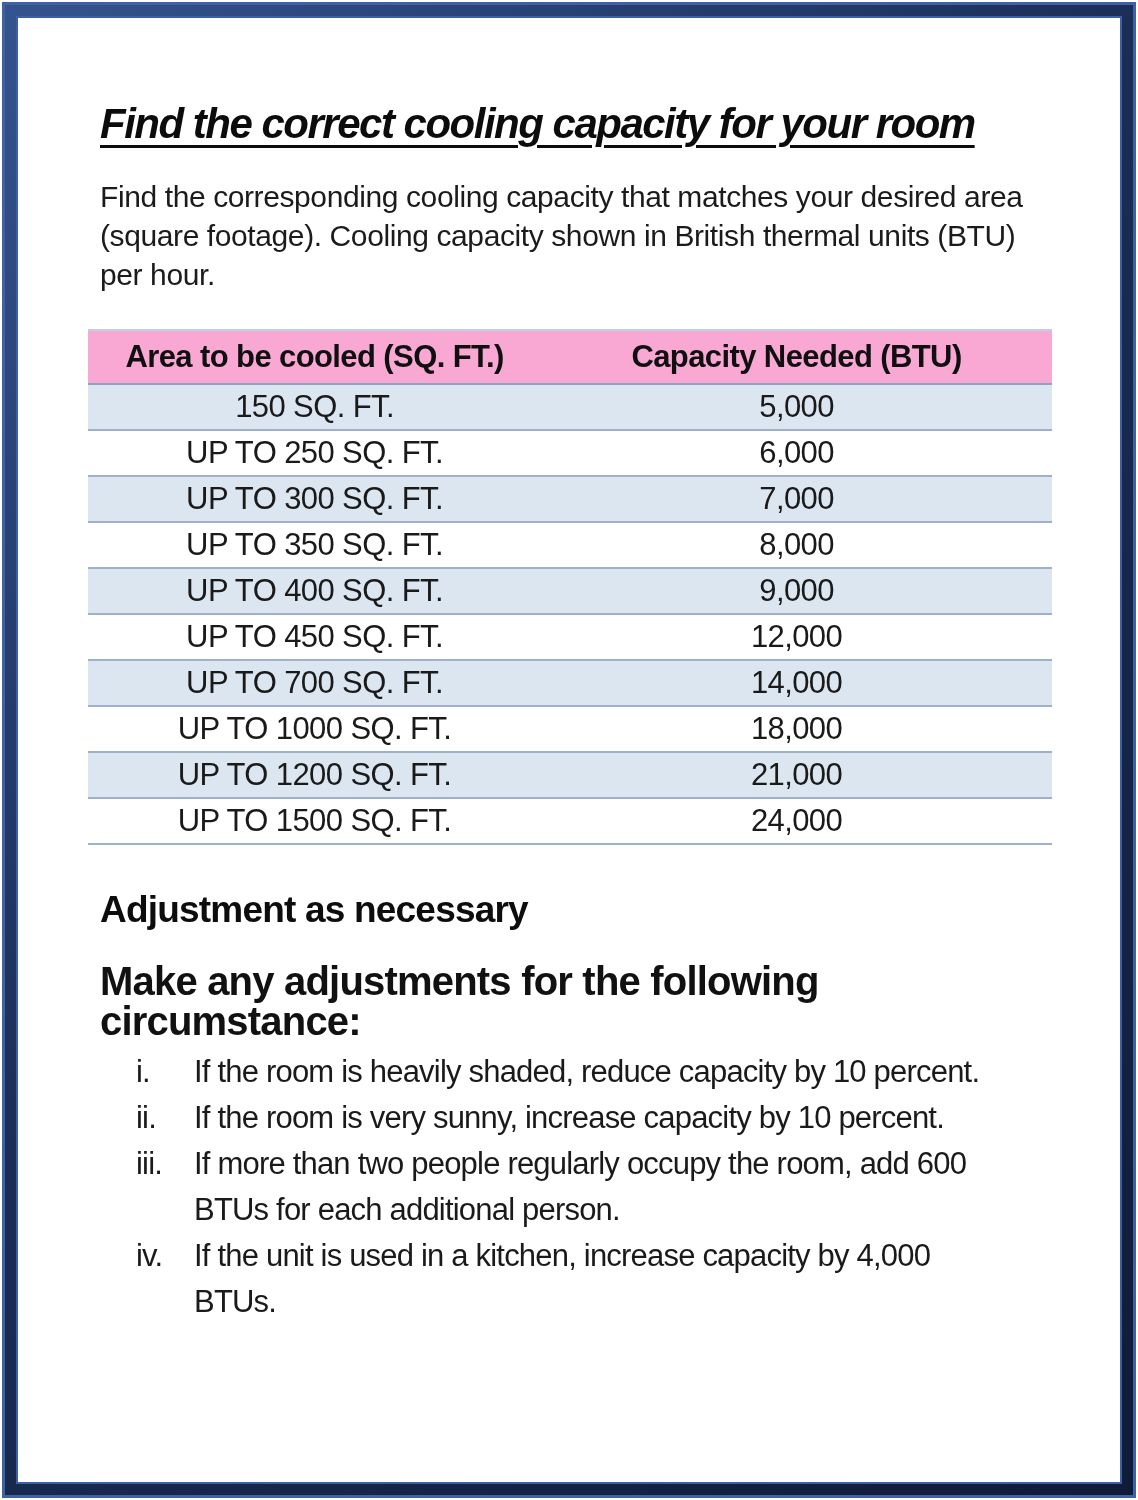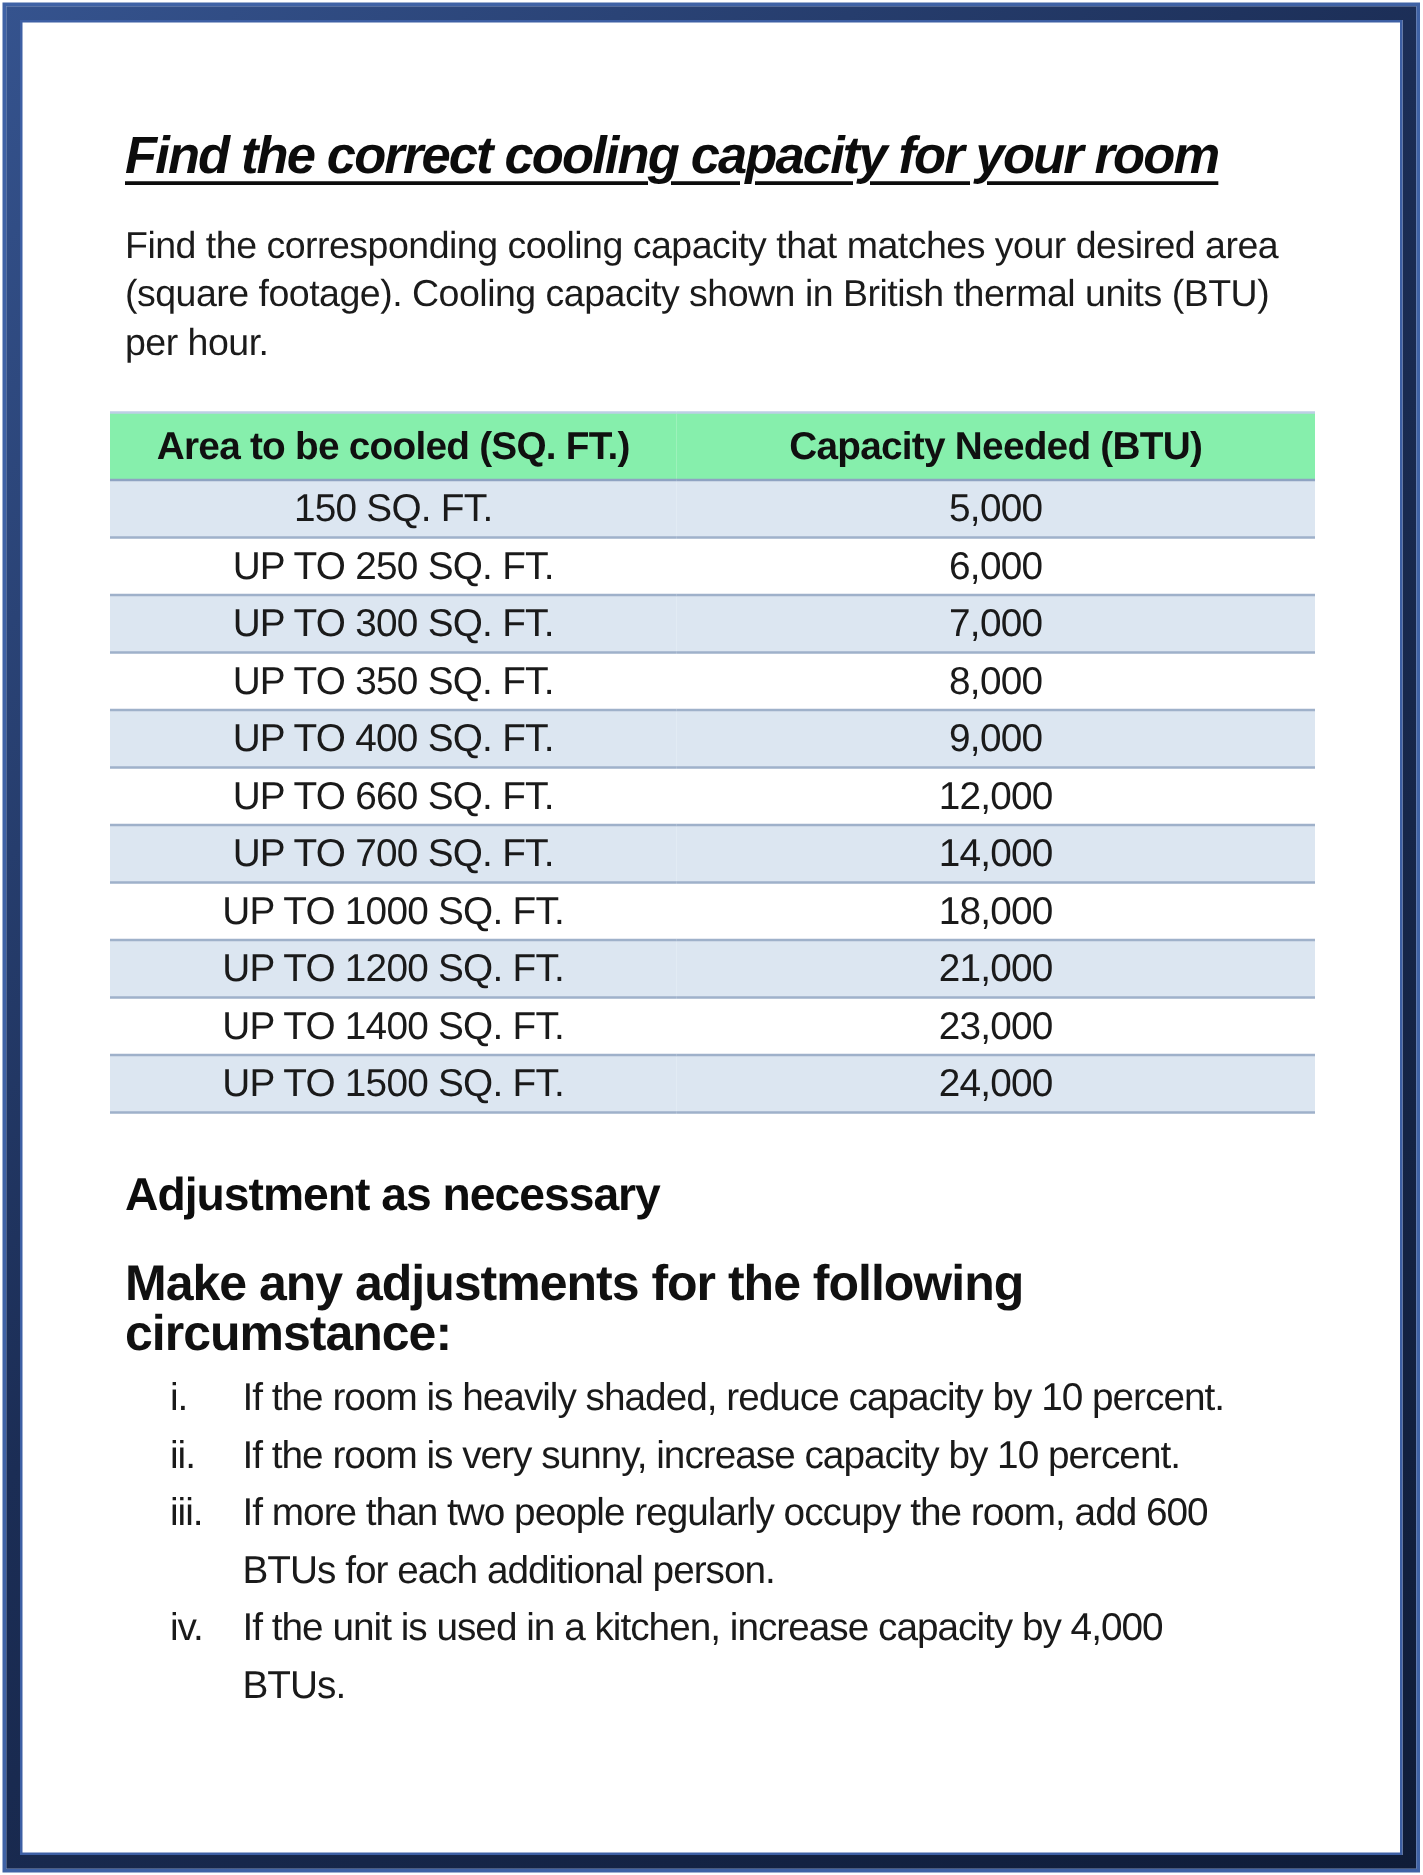--- a/index.html
+++ b/index.html
@@ -66,21 +66,21 @@
     width: 964px;
     border-collapse: collapse;
     border-top: 2px solid #bdcfe5;
   }
   table.cool-table th {
     height: 52px;
     font-size: 31px;
     font-weight: bold;
     letter-spacing: -0.6px;
     color: #101010;
-    background: #86efac;
+    background: #f9a8d4;
     text-align: center;
     border-bottom: 2px solid #8fa3c2;
     padding: 0;
   }
   table.cool-table td {
     height: 44px;
     font-size: 31px;
     letter-spacing: -0.6px;
     color: #1a1a1a;
     text-align: center;
@@ -170,38 +170,34 @@
             </tr>
           <tr>
               <td>UP TO 350 SQ. FT.</td>
               <td>8,000</td>
             </tr>
           <tr>
               <td>UP TO 400 SQ. FT.</td>
               <td>9,000</td>
             </tr>
           <tr>
-              <td>UP TO 660 SQ. FT.</td>
+              <td>UP TO 450 SQ. FT.</td>
               <td>12,000</td>
             </tr>
           <tr>
               <td>UP TO 700 SQ. FT.</td>
               <td>14,000</td>
             </tr>
           <tr>
               <td>UP TO 1000 SQ. FT.</td>
               <td>18,000</td>
             </tr>
           <tr>
               <td>UP TO 1200 SQ. FT.</td>
               <td>21,000</td>
-            </tr>
-          <tr>
-              <td>UP TO 1400 SQ. FT.</td>
-              <td>23,000</td>
             </tr>
           <tr>
               <td>UP TO 1500 SQ. FT.</td>
               <td>24,000</td>
             </tr>
         </tbody>
       </table>
 
       <h2 class="adjust-heading">Adjustment as necessary</h2>
 

